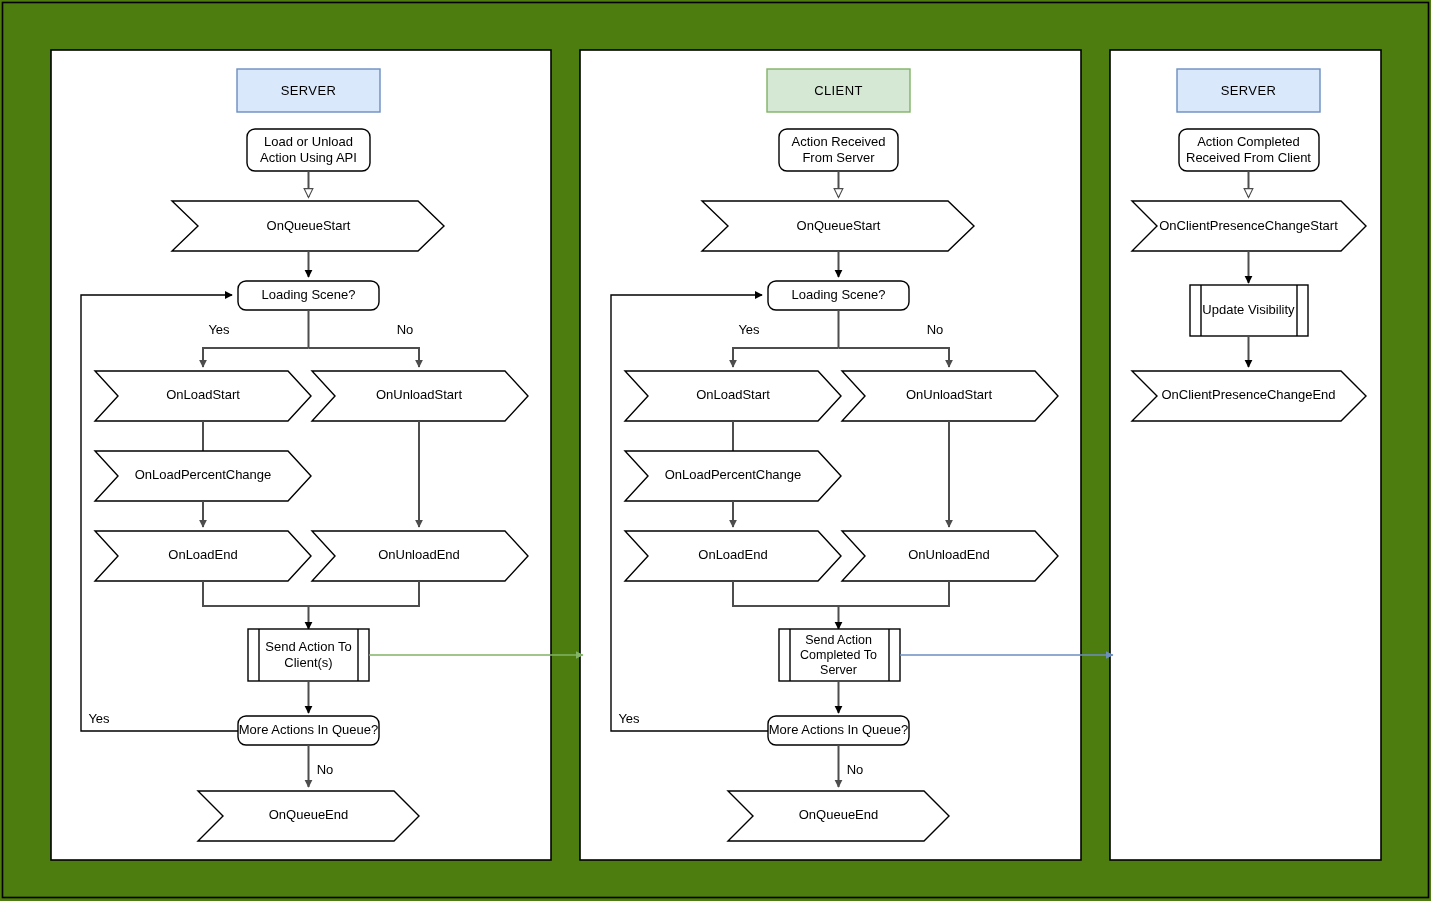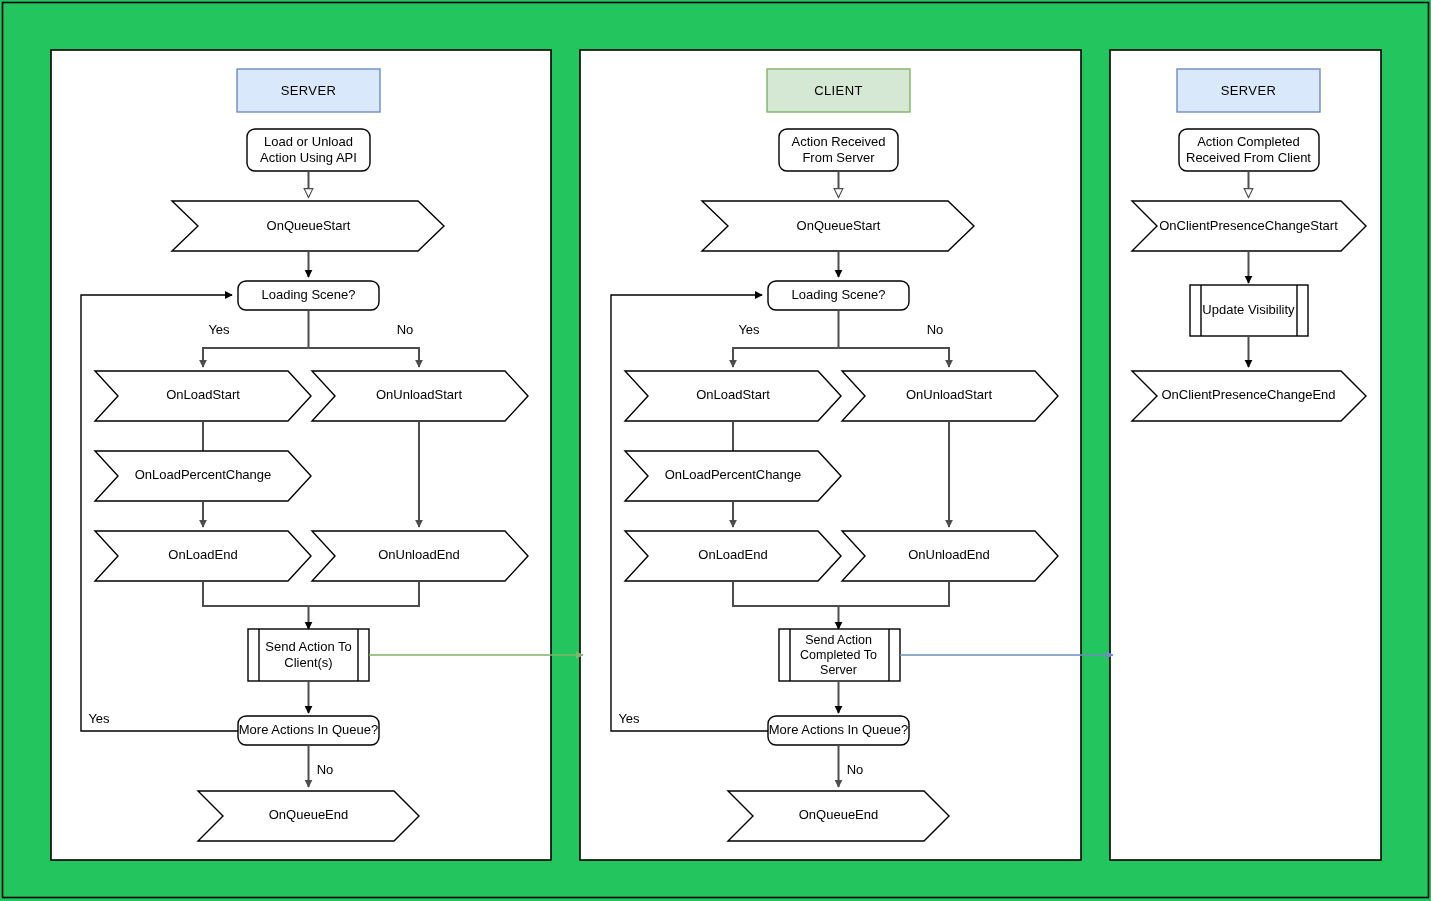--- a/index.html
+++ b/index.html
@@ -8,21 +8,21 @@
     padding: 0;
     background: #ffffff;
   }
   body {
     font-family: "Liberation Sans", sans-serif;
   }
   #canvas {
     position: relative;
     width: 1431px;
     height: 901px;
-    background: #22c55e;
+    background: #4d7c0f;
     overflow: hidden;
   }
   svg.diagram {
     display: block;
     width: 1431px;
     height: 901px;
   }
   
   .shape-fill      { fill: #ffffff; }
   .shape-stroke    { stroke: #000000; stroke-width: 1.4; }

